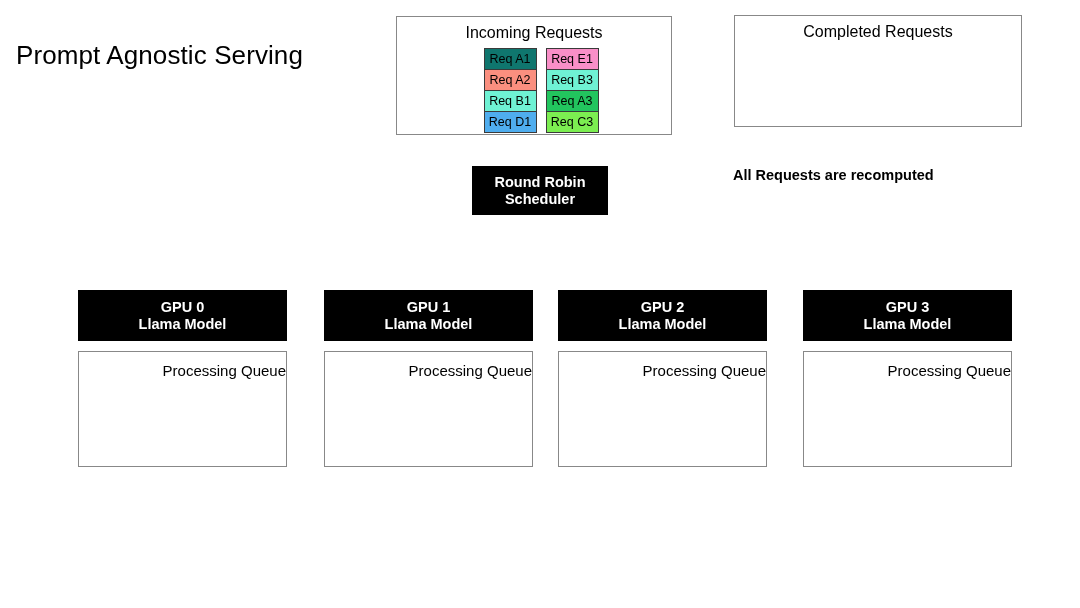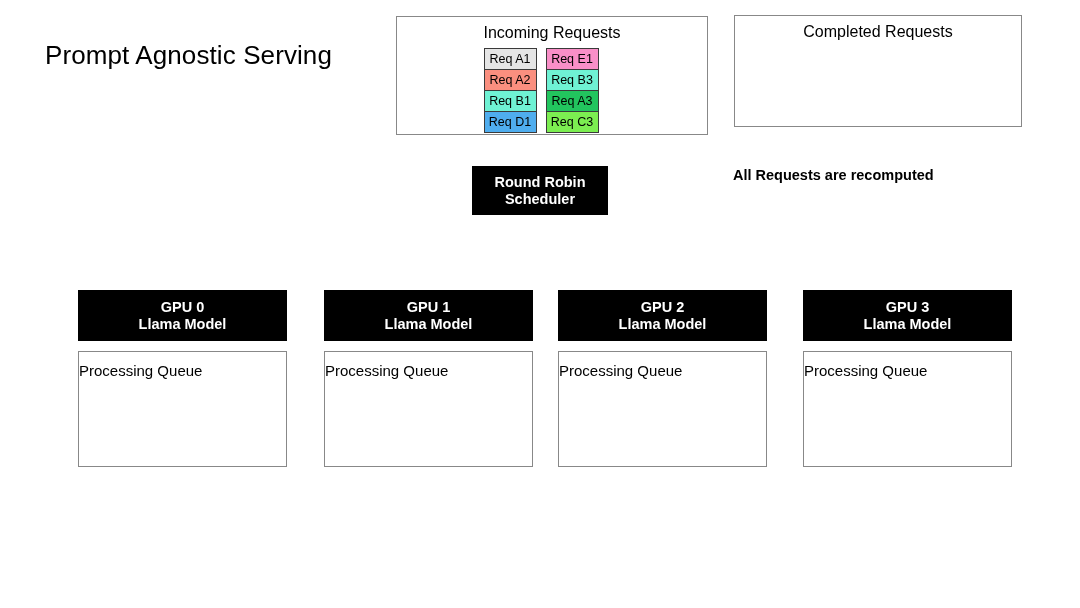--- a/index.html
+++ b/index.html
@@ -12,21 +12,21 @@
     height: 608px;
     position: relative;
     font-family: "Liberation Sans", sans-serif;
     color: #000000;
     overflow: hidden;
   }
 
   
   #page-title {
     position: absolute;
-    left: 45px;
+    left: 16px;
     top: 40px;
     font-size: 26px;
     font-weight: 400;
     letter-spacing: 0.1px;
     white-space: nowrap;
   }
 
   
   .panel {
     position: absolute;
@@ -38,21 +38,21 @@
     text-align: center;
     font-size: 16px;
     font-weight: 400;
     margin-top: 7px;
   }
 
   
   #incoming-panel {
     left: 396px;
     top: 16px;
-    width: 312px;
+    width: 276px;
     height: 119px;
   }
   #incoming-columns {
     position: absolute;
     left: 0;
     top: 31px;
     width: 288px;
     display: flex;
     justify-content: center;
     gap: 9px;
@@ -132,37 +132,37 @@
   }
   .gpu-queue {
     box-sizing: border-box;
     width: 209px;
     height: 116px;
     margin-top: 10px;
     border: 1px solid #888888;
     background: #ffffff;
   }
   .gpu-queue-label {
-    text-align: left;
+    text-align: right;
     font-size: 15px;
     font-weight: 400;
     margin-top: 10px;
   }
 </style>
 </head>
 <body>
 
 <div id="page-title">Prompt Agnostic Serving</div>
 
 <div class="panel" id="incoming-panel">
   <div class="panel-title">Incoming Requests</div>
   <div id="incoming-columns">
 
     <div class="req-column">
-      <div class="req-tile" style="background-color: #e5e5e5;">Req A1</div>
+      <div class="req-tile" style="background-color: #0f766e;">Req A1</div>
       <div class="req-tile" style="background-color: rgb(250, 143, 127);">Req A2</div>
       <div class="req-tile" style="background-color: rgb(111, 242, 212);">Req B1</div>
       <div class="req-tile" style="background-color: rgb(79, 173, 238);">Req D1</div>
     </div>
 
 
     <div class="req-column">
       <div class="req-tile" style="background-color: rgb(249, 143, 200);">Req E1</div>
       <div class="req-tile" style="background-color: rgb(111, 242, 212);">Req B3</div>
       <div class="req-tile" style="background-color: #22c55e;">Req A3</div>

